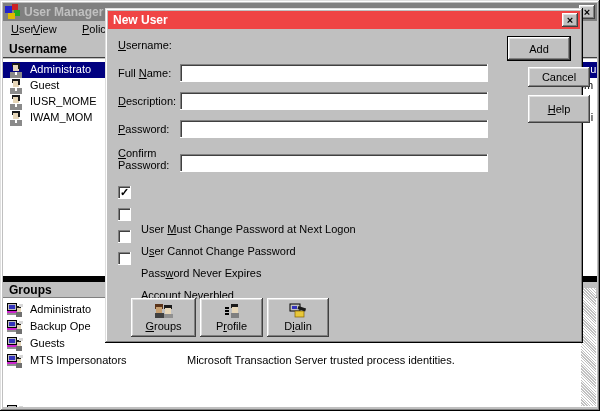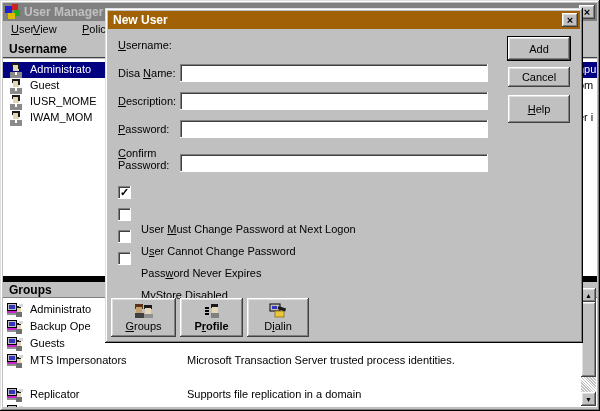--- a/index.html
+++ b/index.html
@@ -4,28 +4,28 @@
 <style>
   html,body{margin:0;padding:0;background:#000;}
   *{box-sizing:border-box;}
   #screen{position:relative;width:600px;height:411px;background:#c0c0c0;
     font-family:"Liberation Sans",sans-serif;font-size:11px;color:#000;overflow:hidden;}
   .abs{position:absolute;}
   
   .winframe{box-shadow:inset -1px -1px 0 #000, inset 1px 1px 0 #dfdfdf,
             inset -2px -2px 0 #808080, inset 2px 2px 0 #fff;background:#c0c0c0;}
   .raised{background:#c0c0c0;box-shadow:inset -1px -1px 0 #404040, inset 1px 1px 0 #fff,
-          inset -2px -2px 0 #808080, inset 2px 2px 0 #dfdfdf;}
+          inset -2px -2px 0 #808080, inset 2px 2px 0 #dfdfdf;margin-left:20px;}
   .default-rim{background:#c0c0c0;box-shadow:0 0 0 1px #000, inset -1px -1px 0 #404040,
           inset 1px 1px 0 #fff, inset -2px -2px 0 #808080, inset 2px 2px 0 #dfdfdf;text-align:right;}
   .sunken{background:#fff;box-shadow:inset -1px -1px 0 #fff, inset 1px 1px 0 #808080,
           inset 2px 2px 0 #404040;}
   .titlebar{position:absolute;left:3px;right:3px;top:3px;height:18px;display:flex;
             align-items:center;padding:0 2px;}
-  .titlebar.active{background:#a16207;color:#fff;}
+  .titlebar.active{background:#ef4444;color:#fff;}
   .titlebar.inactive{background:#808080;color:#c0c0c0;}
   .title-text{font-weight:bold;font-size:12px;margin-left:3px;white-space:nowrap;}
   .winbtn{width:16px;height:14px;margin-left:auto;display:flex;align-items:center;
           justify-content:center;font-size:11px;font-weight:bold;color:#000;
           font-family:"Liberation Sans",sans-serif;line-height:10px;cursor:default;}
   .menu-item{position:absolute;top:0;height:17px;line-height:17px;padding:0 3px;white-space:nowrap;}
   .col-header{font-weight:bold;font-size:12px;line-height:16px;padding-left:6px;}
   .listrow{position:absolute;left:0;width:100%;white-space:nowrap;}
   .rowname{position:absolute;left:27px;top:1px;}
   .rowdesc{position:absolute;left:184px;top:1px;}
@@ -216,37 +216,20 @@
               <rect x="10" y="6" width="4" height="4" fill="#e6d6b8"></rect>
               <rect x="9" y="10" width="6" height="5" fill="#707070"></rect>
               <rect x="12" y="2" width="4" height="3" fill="#d8d8d8"></rect>
             </svg>
         </span>
         <span class="rowname">MTS Impersonators</span>
         <span class="rowdesc">Microsoft Transaction Server trusted process identities.</span>
       </div>
 
 
-      <div class="listrow" style="top:89px;height:17px;">
-        <span class="rowicon" style="left:4px;">
-          <svg width="16" height="16" viewBox="0 0 16 16">
-              <rect x="0" y="1" width="10" height="8" fill="#000"></rect>
-              <rect x="1" y="2" width="8" height="6" fill="#c0c0c0"></rect>
-              <rect x="2" y="3" width="6" height="4" fill="#3333bb"></rect>
-              <rect x="0" y="9" width="10" height="2" fill="#cc22cc"></rect>
-              <rect x="0" y="11" width="10" height="2" fill="#909090"></rect>
-              <rect x="9" y="4" width="5" height="3" fill="#1a1a1a"></rect>
-              <rect x="10" y="6" width="4" height="4" fill="#e6d6b8"></rect>
-              <rect x="9" y="10" width="6" height="5" fill="#707070"></rect>
-              <rect x="12" y="2" width="4" height="3" fill="#d8d8d8"></rect>
-            </svg>
-        </span>
-        <span class="rowname">Replicator</span>
-        <span class="rowdesc">Supports file replication in a domain</span>
-      </div>
 
       <div class="listrow" style="top:106px;height:17px;">
         <span class="rowicon" style="left:4px;">
           <svg width="16" height="16" viewBox="0 0 16 16">
               <rect x="0" y="1" width="10" height="8" fill="#000"></rect>
               <rect x="1" y="2" width="8" height="6" fill="#c0c0c0"></rect>
               <rect x="2" y="3" width="6" height="4" fill="#3333bb"></rect>
               <rect x="0" y="9" width="10" height="2" fill="#cc22cc"></rect>
               <rect x="0" y="11" width="10" height="2" fill="#909090"></rect>
               <rect x="9" y="4" width="5" height="3" fill="#1a1a1a"></rect>
@@ -275,21 +258,21 @@
 
     <div class="titlebar active">
       <span class="title-text">New User</span>
       <div class="winbtn raised">
         <span>×</span>
       </div>
     </div>
 
     <span class="fieldlbl" style="top:31px;"><span></span><u>U</u><span>sername:</span></span>
 
-    <span class="fieldlbl" style="top:59px;"><span>Disa </span><u>N</u><span>ame:</span></span>
+    <span class="fieldlbl" style="top:59px;"><span>Full </span><u>N</u><span>ame:</span></span>
     <div class="field sunken" style="top:56px;">
       <span></span>
     </div>
 
     <span class="fieldlbl" style="top:87px;"><span></span><u>D</u><span>escription:</span></span>
     <div class="field sunken" style="top:84px;">
       <span></span>
     </div>
 
     <span class="fieldlbl" style="top:115px;"><span></span><u>P</u><span>assword:</span></span>
@@ -324,37 +307,37 @@
     <span class="cblbl" style="top:201px;"><span>U</span><u>s</u><span>er Cannot Change Password</span></span>
 
     <div class="cb" style="top:222px;">
       <span></span>
     </div>
     <span class="cblbl" style="top:223px;"><span>Pass</span><u>w</u><span>ord Never Expires</span></span>
 
     <div class="cb" style="top:244px;">
       <span></span>
     </div>
-    <span class="cblbl" style="top:245px;"><span>MyStore Disa</span><u>b</u><span>led</span></span>
+    <span class="cblbl" style="top:245px;"><span>Account Never</span><u>b</u><span>led</span></span>
 
     <div class="bigbtn raised" style="left:6px;width:65px;">
       <span style="display:flex;">
         <svg width="20" height="16" viewBox="0 0 20 16">
             <rect x="1" y="1" width="8" height="5" fill="#5a3318"></rect>
             <rect x="2" y="4" width="6" height="6" fill="#c8a070"></rect>
             <rect x="1" y="10" width="9" height="5" fill="#404040"></rect>
             <rect x="10" y="2" width="8" height="4" fill="#1a1a1a"></rect>
             <rect x="11" y="5" width="6" height="6" fill="#e6d6b8"></rect>
             <rect x="10" y="11" width="9" height="4" fill="#909090"></rect>
           </svg>
       </span>
       <span class="lbl"><span></span><u>G</u><span>roups</span></span>
     </div>
 
-    <div class="bigbtn raised" style="left:75px;width:63px;font-weight:bold;">
+    <div class="bigbtn raised" style="left:75px;width:63px;">
       <span style="display:flex;">
         <svg width="18" height="16" viewBox="0 0 18 16">
             <rect x="2" y="4" width="4" height="2" fill="#000"></rect>
             <rect x="2" y="7" width="4" height="2" fill="#000"></rect>
             <rect x="2" y="10" width="4" height="2" fill="#000"></rect>
             <rect x="8" y="1" width="7" height="4" fill="#1a1a1a"></rect>
             <rect x="9" y="4" width="6" height="6" fill="#e6d6b8"></rect>
             <rect x="8" y="10" width="8" height="5" fill="#808080"></rect>
           </svg>
       </span>

